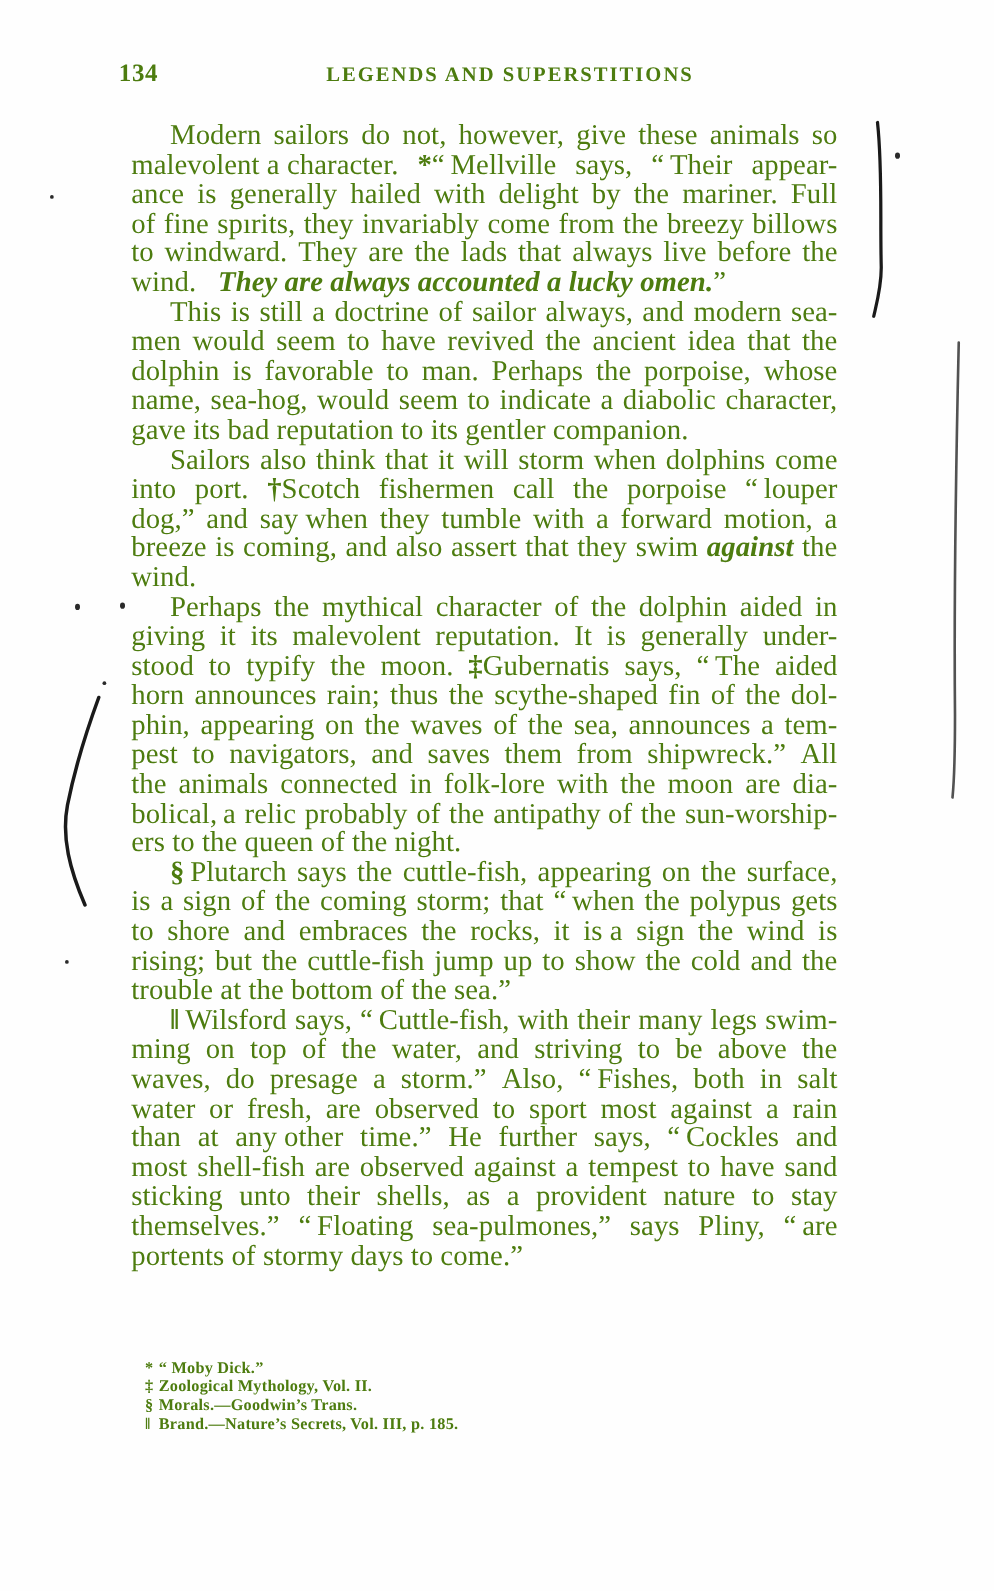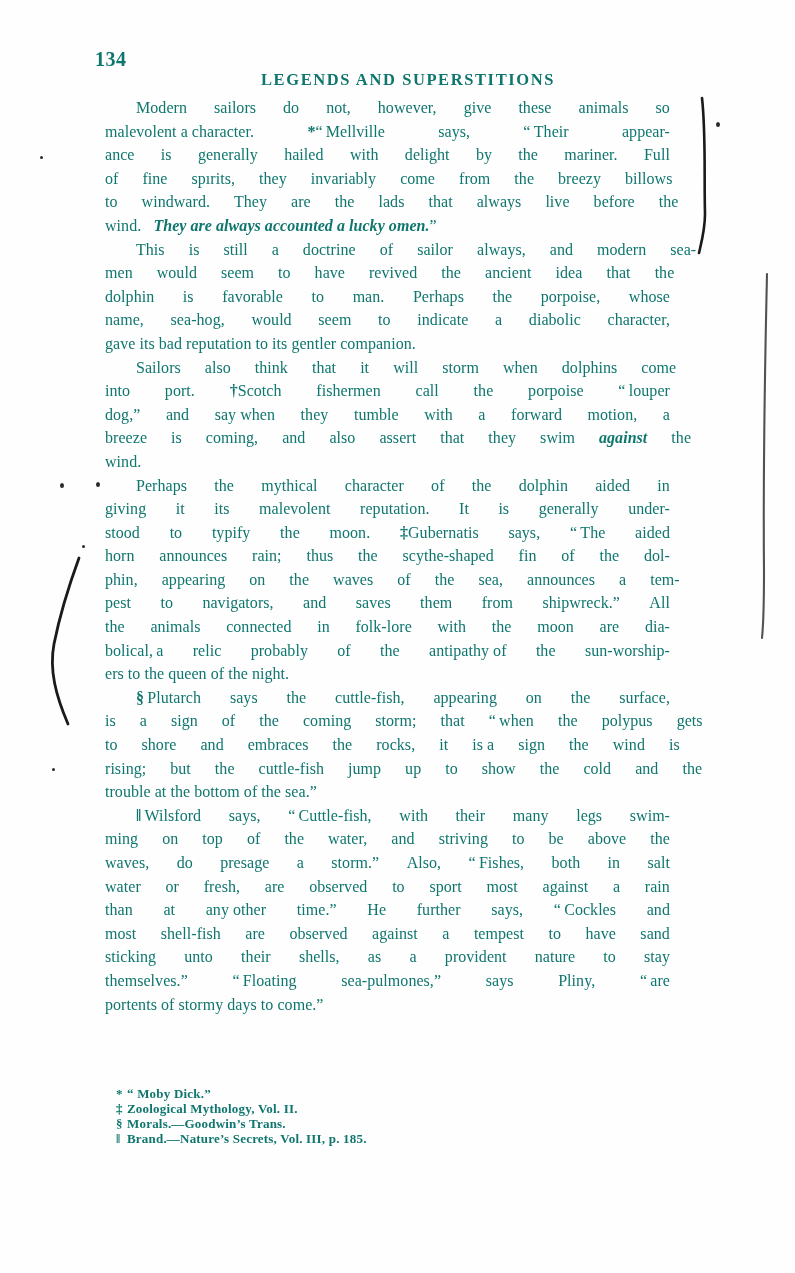--- a/index.html
+++ b/index.html
@@ -8,21 +8,21 @@
     padding: 0;
     background: #ffffff;
   }
   .page {
     position: relative;
     width: 795px;
     height: 1273px;
     background: #fefefe;
     overflow: hidden;
     font-family: "Liberation Serif", "DejaVu Serif", serif;
-    color: #0f766e;
+    color: #4d7c0f;
   }
 
   
   .running-head {
     position: absolute;
     top: 48px;
     left: 95px;
     width: 610px;
     height: 26px;
   }
@@ -38,43 +38,41 @@
   .head-title {
     position: absolute;
     left: 16px;
     right: 0;
     top: 2px;
     text-align: center;
     font-size: 16.5px;
     font-weight: bold;
     letter-spacing: 1.6px;
     font-family: "Liberation Serif", "DejaVu Serif", serif;
-    margin-top: 20px;
   }
 
   
   .textblock {
     position: absolute;
     top: 96px;
     left: 105px;
     width: 565px;
   }
   .para {
     margin: 0;
   }
   .para + .para {
     margin-top: 0px;
   }
   .ln {
     display: block;
-    font-size: 16px;
+    font-size: 23px;
     line-height: 23.6px;
     white-space: nowrap;
     letter-spacing: 0.05px;
-    gap: 24px;
   }
   
   .j {
     display: flex;
     justify-content: space-between;
   }
   .j > span { display: inline-block; white-space: pre; }
   .indent { padding-left: 31px; }
   .it { font-style: italic; font-weight: 600; }
   .mark {

